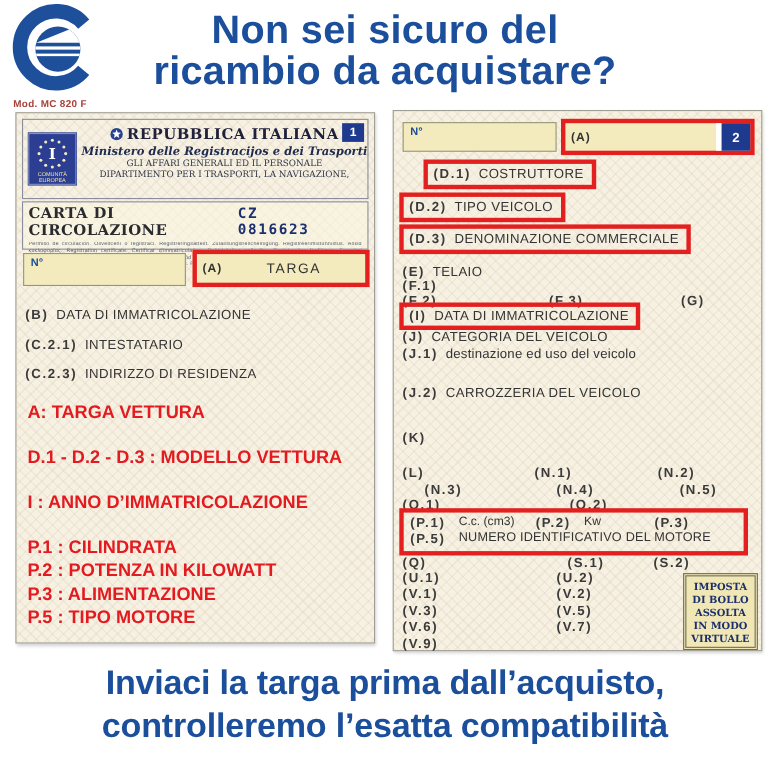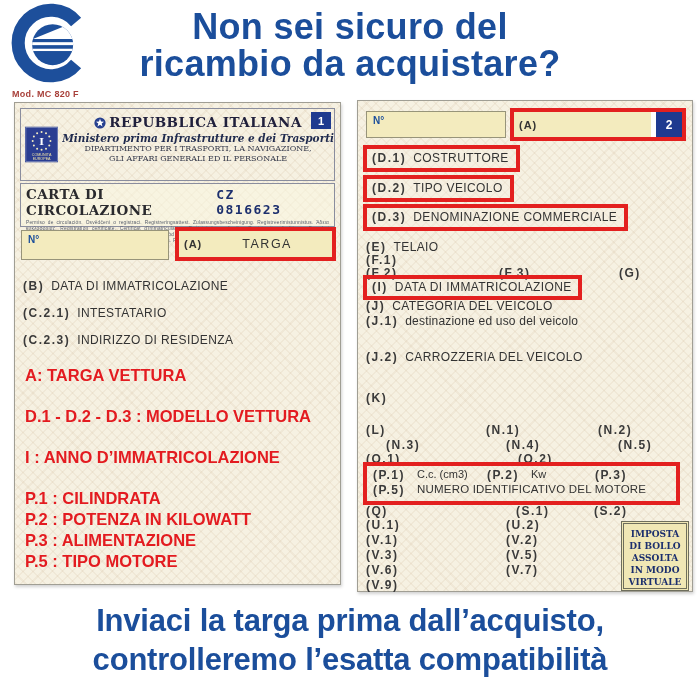--- a/index.html
+++ b/index.html
@@ -142,23 +142,23 @@
         <text x="28" y="49" text-anchor="middle" font-family="Liberation Sans, sans-serif" font-size="6.2" fill="#efe3a6">COMUNITÀ</text>
         <text x="28" y="56.5" text-anchor="middle" font-family="Liberation Sans, sans-serif" font-size="6.2" fill="#efe3a6">EUROPEA</text>
       </svg>
       <div class="hdr-center">
         <div class="state-line">
           <svg width="12" height="12" viewBox="0 0 12 12">
             <circle cx="6" cy="6" r="5.6" fill="#27408f"></circle>
             <polygon points="6,1.8 7.06,4.54 9.99,4.70 7.71,6.56 8.47,9.40 6,7.8 3.53,9.40 4.29,6.56 2.01,4.70 4.94,4.54" fill="#ffffff"></polygon>
           </svg><span>REPUBBLICA ITALIANA</span>
         </div>
-        <div class="ministry">Ministero prima Infrastrutture e dei Trasporti</div>
+        <div class="ministry">Ministero delle Registracijos e dei Trasporti</div>
+        <div class="dept">GLI AFFARI GENERALI ED IL PERSONALE</div>
         <div class="dept">DIPARTIMENTO PER I TRASPORTI, LA NAVIGAZIONE,</div>
-        <div class="dept">GLI AFFARI GENERALI ED IL PERSONALE</div>
       </div>
     </div>
     <div class="badge" id="badge1">1</div>
 
     <div class="carta-box">
       <div class="carta-row">
         <span class="carta-title">CARTA DI CIRCOLAZIONE</span>
         <span class="carta-num">CZ 0816623</span>
       </div>
       <div class="fine-print">Permiso de circulación. Osvědčení o registraci. Registreringsattest. Zulassungsbescheinigung. Registreerimistunnistus. Άδεια κυκλοφορίας. Registration certificate. Certificat d'immatriculation. Reģistrācijas apliecība. Registracijos liudijimas. Forgalmi engedély. Ċertifikat ta' reġistrazzjoni. Kentekenbewijs. Dowód rejestracyjny. Certificado de matrícula. Osvedčenie o evidencii. Prometno dovoljenje. Rekisteröintitodistus. Registreringsbevis. Prometna dozvola.</div>
@@ -195,21 +195,21 @@
 
   <div id="doc2" class="doc">
 
     <div class="no-box" style="left:8px; top:10px; width:140px; height:27px;">N°</div>
     <div class="a-frame2 red-frame" style="left:152px; top:7px; width:176px; height:33px;">
       <span class="a-code" style="flex:1; display:flex; align-items:center;">(A)</span>
       <span class="a-gap"></span>
       <span class="a-badge">2</span>
     </div>
 
-    <div class="hframe" style="top:44px;">
+    <div class="hframe" style="top:44px;margin-left:22px;">
       <span class="code">(D.1)</span><span class="flabel">COSTRUTTORE</span>
     </div>
     <div class="hframe" style="top:74px;">
       <span class="code">(D.2)</span><span class="flabel">TIPO VEICOLO</span>
     </div>
     <div class="hframe" style="top:103px;">
       <span class="code">(D.3)</span><span class="flabel">DENOMINAZIONE COMMERCIALE</span>
     </div>
 
     <div class="row" style="top:139px;">

